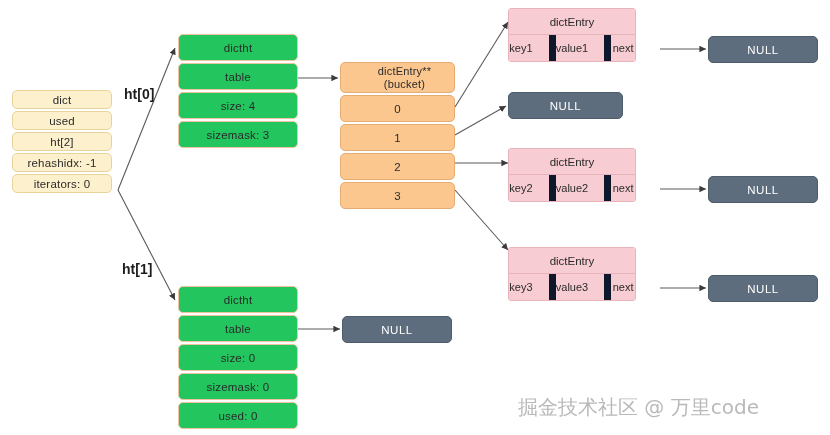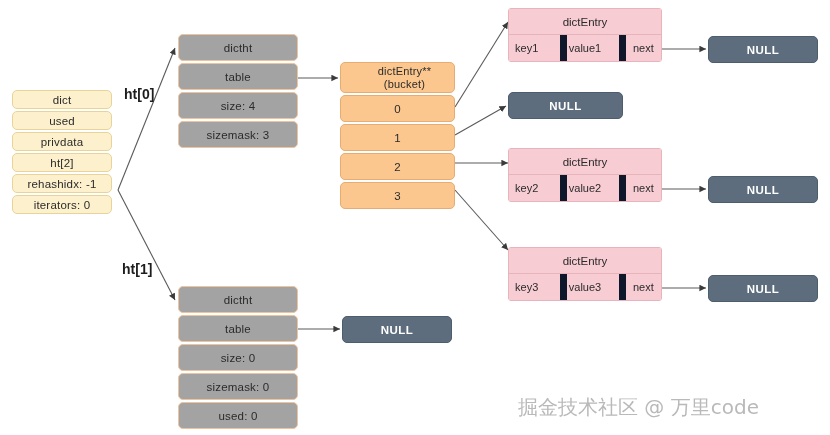--- a/index.html
+++ b/index.html
@@ -44,21 +44,21 @@
 
   
   .dict-box .cell {
     background: #fdf0cd;
     border: 1px solid #e8d49a;
     height: 19px;
   }
 
   
   .dictht-box .cell {
-    background: #a3a3a3;
+    background: #22c55e;
     border: 1px solid #edc49e;
     height: 27px;
   }
 
   
   .bucket-box .cell {
     background: #fbc78f;
     border: 1px solid #e5ad73;
     height: 27px;
   }
@@ -66,21 +66,21 @@
     height: 31px;
     flex-direction: column;
     line-height: 1.12;
     font-size: 11px;
     padding-left: 14px;
   }
 
   
   .entry {
     position: absolute;
-    width: 154px;
+    width: 128px;
     border: 1px solid #e8b4bb;
     border-radius: 3px;
     background: #f7ccd2;
     box-sizing: border-box;
   }
   .entry-head {
     height: 25px;
     display: flex;
     align-items: center;
     justify-content: center;
@@ -114,21 +114,20 @@
     display: flex;
     align-items: center;
     justify-content: center;
     background: #5d6d7e;
     border: 1px solid #4e5d6c;
     border-radius: 5px;
     color: #ffffff;
     font-size: 11.5px;
     letter-spacing: .5px;
     box-sizing: border-box;
-    font-weight: bold;
   }
 
   
   .edge-label {
     position: absolute;
     font-size: 14px;
     font-weight: bold;
     color: #1d1d1d;
     white-space: nowrap;
   }
@@ -173,21 +172,20 @@
     <path d="M660,189 L706,189" stroke="#5a5a5a" stroke-width="1.1" fill="none" marker-end="url(#arrow)"></path>
 
     <path d="M660,288 L706,288" stroke="#5a5a5a" stroke-width="1.1" fill="none" marker-end="url(#arrow)"></path>
 
     <path d="M298,329 L340,329" stroke="#5a5a5a" stroke-width="1.1" fill="none" marker-end="url(#arrow)"></path>
   </svg>
 
   <div class="struct dict-box" style="left:12px; top:90px; width:100px;">
     <div class="cell">dict</div>
     <div class="cell">used</div>
-    <div class="cell">privdata</div>
     <div class="cell">ht[2]</div>
     <div class="cell">rehashidx:  -1</div>
     <div class="cell">iterators:  0</div>
   </div>
 
   <div class="edge-label" style="left:124px; top:86px;">ht[0]</div>
   <div class="edge-label" style="left:122px; top:261px;">ht[1]</div>
 
   <div class="struct dictht-box" style="left:178px; top:34px; width:120px;">
     <div class="cell">dictht</div>

